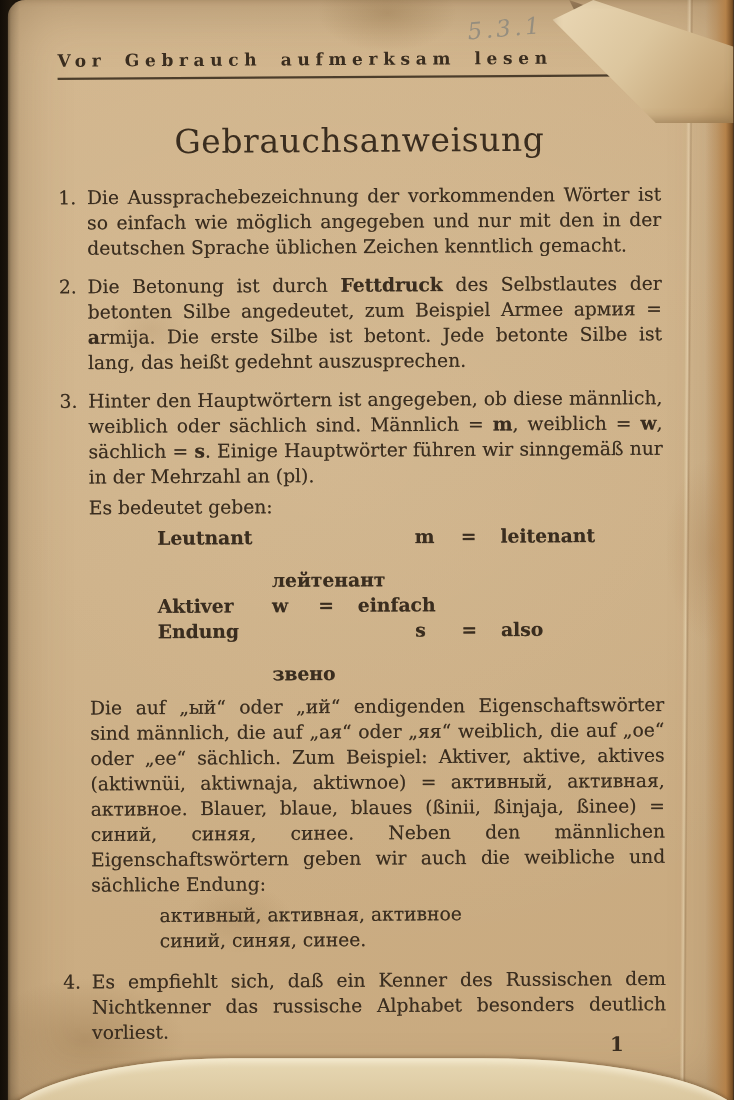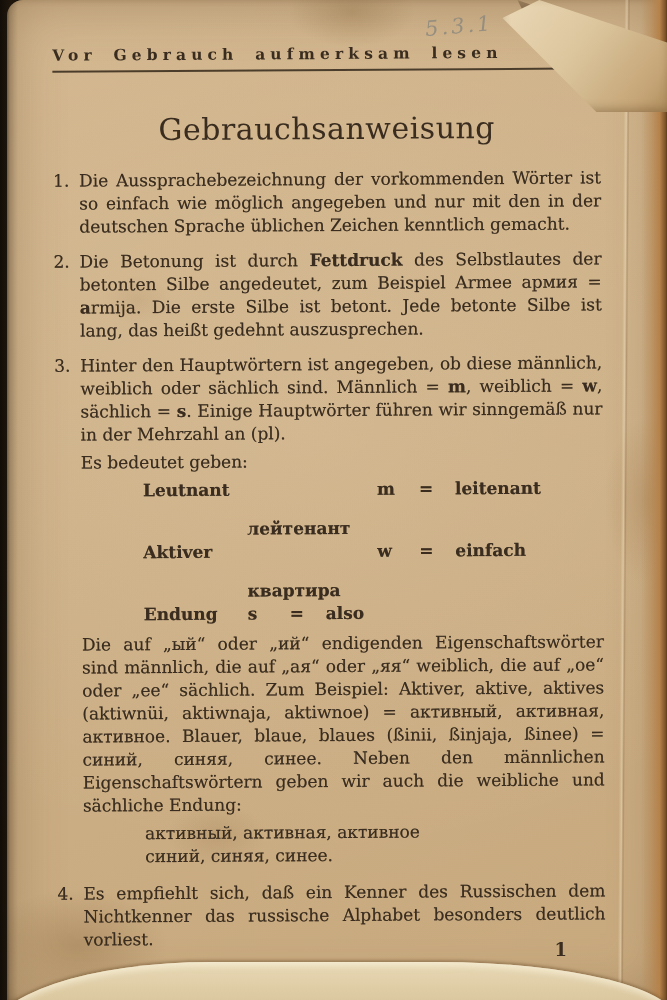--- a/index.html
+++ b/index.html
@@ -97,27 +97,27 @@
             <div class="gloss-table">
               <div class="gloss-row">
                 <span class="cell german">Leutnant</span>
                 <span class="cell russian">лейтенант</span>
                 <span class="cell gender">m</span>
                 <span class="cell eq">=</span>
                 <span class="cell translit">leitenant</span>
               </div>
               <div class="gloss-row">
                 <span class="cell german">Aktiver</span>
-                <span class="cell russian">квартира</span>
                 <span class="cell gender">w</span>
                 <span class="cell eq">=</span>
                 <span class="cell translit">einfach</span>
               </div>
               <div class="gloss-row">
                 <span class="cell german">Endung</span>
+                <span class="cell russian">звено</span>
                 <span class="cell gender">s</span>
                 <span class="cell eq">=</span>
                 <span class="cell translit">also</span>
               </div>
             </div>
             <p class="para"><span>Die auf „ый“ oder „ий“ endigenden Eigenschaftswörter sind männlich, die auf „ая“ oder „яя“ weiblich, die auf „ое“ oder „ее“ sächlich. Zum Beispiel: Aktiver, aktive, aktives (aktiwnüi, aktiwnaja, aktiwnoe) = активный, активная, активное. Blauer, blaue, blaues (ßinii, ßinjaja, ßinee) = синий, синяя, синее. Neben den männlichen Eigenschaftswörtern geben wir auch die weibliche und sächliche Endung:</span></p>
             <div class="example-lines">
               <div class="example-line">активный, активная, активное</div>
               <div class="example-line">синий, синяя, синее.</div>
             </div>

